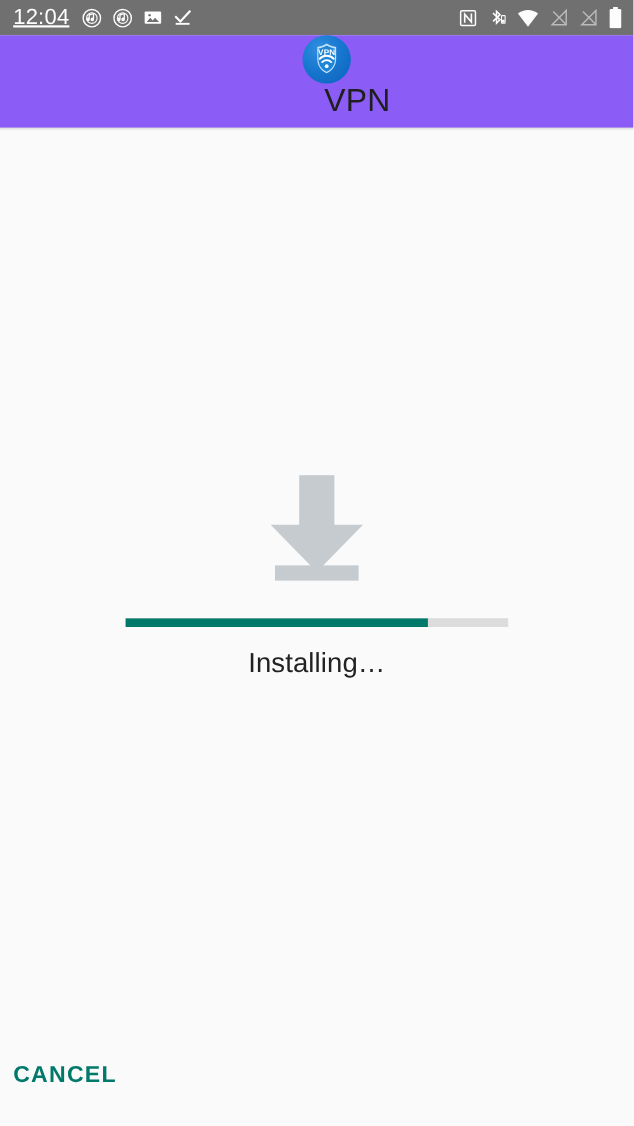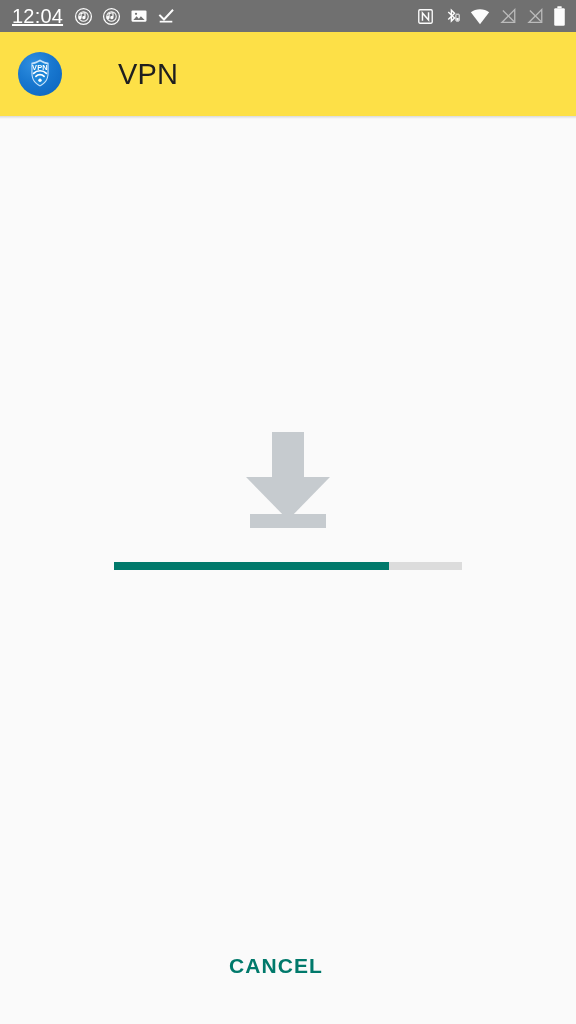--- a/index.html
+++ b/index.html
@@ -142,25 +142,25 @@
     color: #222222;
     font-weight: 400;
     letter-spacing: 0.1px;
   }
 
   
   .bottom-bar {
     position: absolute;
     left: 0;
     right: 0;
-    bottom: 12px;
+    bottom: 0;
     height: 92px;
     display: flex;
     align-items: center;
-    justify-content: center;
+    justify-content: flex-start;
     padding-right: 24px;
   }
   .cancel-button {
     background: transparent;
     border: 0;
     color: #00796b;
     font-family: "Liberation Sans", sans-serif;
     font-size: 21px;
     font-weight: 700;
     letter-spacing: 1.1px;
@@ -249,21 +249,21 @@
 
       <span class="sicon">
         <svg width="13" height="20" viewBox="0 0 14 22">
           <rect x="4.6" y="0.4" width="4.8" height="2.2" rx="0.5" fill="#ffffff"></rect>
           <rect x="1.2" y="2.4" width="11.6" height="19.2" rx="1.3" fill="#ffffff"></rect>
         </svg>
       </span>
     </div>
   </div>
 
-  <div class="app-bar" style="background: #fde047;">
+  <div class="app-bar" style="background: #8b5cf6; flex-direction: column;">
     <div class="app-icon">
       <svg width="44" height="44" viewBox="0 0 44 44">
         <path d="M22 7.5c-3.4 1.9-6.1 2.9-8.6 3.2v10.6c0 6.4 3.6 11 8.6 13.2 5-2.2 8.6-6.8 8.6-13.2V10.7c-2.5-0.3-5.2-1.3-8.6-3.2z" fill="#cfe6fb" opacity="0.95"></path>
         <path d="M22 9.4c-3 1.6-5.4 2.5-7.5 2.8v9.4c0 5.6 3.1 9.7 7.5 11.7 4.4-2 7.5-6.1 7.5-11.7v-9.4c-2.1-0.3-4.5-1.2-7.5-2.8z" fill="#1e86d8"></path>
         <text x="22" y="17.6" font-family="Liberation Sans, sans-serif" font-size="7.4" font-weight="700" fill="#ffffff" text-anchor="middle" letter-spacing="0.2">VPN</text>
         <path d="M15.6 21.4a9 9 0 0 1 12.8 0" fill="none" stroke="#ffffff" stroke-width="1.7" stroke-linecap="round"></path>
         <path d="M17.9 24.4a5.8 5.8 0 0 1 8.2 0" fill="none" stroke="#ffffff" stroke-width="1.7" stroke-linecap="round"></path>
         <circle cx="22" cy="28.2" r="1.7" fill="#ffffff"></circle>
       </svg>
     </div>
@@ -279,20 +279,21 @@
           <rect x="32" y="2" width="32" height="48" fill="#c6cbcf"></rect>
           <path d="M6 47h84L48 90z" fill="#c6cbcf"></path>
           <rect x="10" y="84" width="76" height="14" fill="#c6cbcf"></rect>
         </svg>
       </div>
 
       <div class="progress-track" style="background: rgb(220, 220, 220);">
         <div class="progress-fill" style="width: 79%; background: rgb(0, 121, 107);"></div>
       </div>
 
+      <div class="install-label">Installing…</div>
     </div>
 
     <div class="bottom-bar">
       <button class="cancel-button" style="color: rgb(0, 121, 107);">CANCEL</button>
     </div>
 
   </div>
 
 </div>
 

